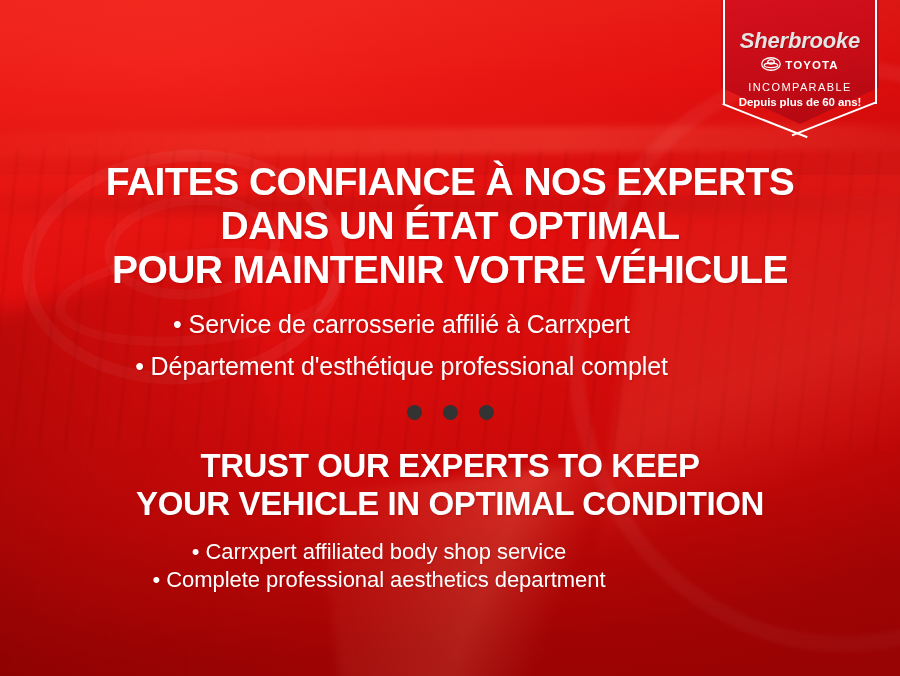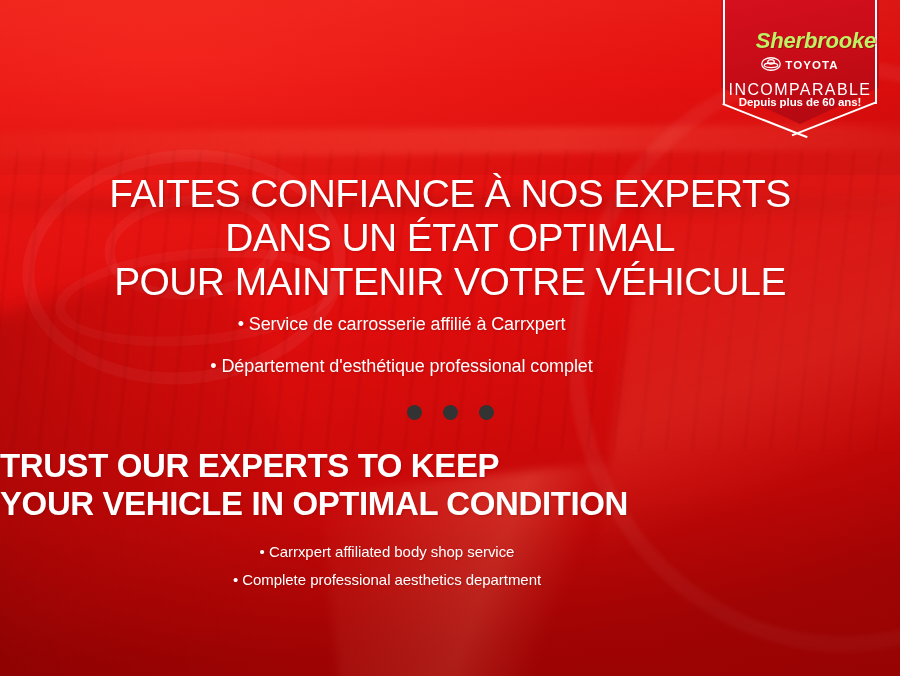--- a/index.html
+++ b/index.html
@@ -139,28 +139,27 @@
   .pennant-edge-l { left: 723px; top: -18px; width: 2px; height: 122px; }
   .pennant-edge-r { left: 875px; top: -18px; width: 2px; height: 122px; }
   .pennant-edge-bl { left: 723px; top: 103px; width: 91px; transform: rotate(21.5deg); }
   .pennant-edge-br { left: 877px; top: 103px; width: 91px; transform: rotate(158.5deg); }
 
   .pennant-logo {
     position: absolute;
     left: 721px; top: 30px;
     width: 158px;
     text-align: center;
-    color: #bef264;
+    color: #e5e5e5;
     font-style: italic;
     font-weight: bold;
     font-size: 22px;
     letter-spacing: -0.2px;
     line-height: 1;
     text-shadow: 1px 1px 0 rgba(120,0,0,0.45);
-    margin-left: 16px;
   }
   .pennant-toyota {
     position: absolute;
     left: 721px; top: 57px;
     width: 158px;
     display: flex;
     align-items: flex-end;
     justify-content: center;
     gap: 4px;
   }
@@ -174,21 +173,21 @@
     font-size: 11.5px;
     letter-spacing: 1.1px;
     line-height: 1;
   }
   .pennant-incomparable {
     position: absolute;
     left: 721px; top: 82px;
     width: 158px;
     text-align: center;
     color: #ffffff;
-    font-size: 16px;
+    font-size: 11px;
     font-weight: normal;
     letter-spacing: 1.4px;
     line-height: 1;
   }
   .pennant-tagline {
     position: absolute;
     left: 721px; top: 97px;
     width: 158px;
     text-align: center;
     color: #ffffff;
@@ -198,39 +197,39 @@
     line-height: 1;
   }
 
   
   .content {
     position: absolute;
     inset: 0;
   }
   .headline-fr {
     position: absolute;
-    left: 0; top: 172px;
+    left: 0; top: 160px;
     width: 900px;
     text-align: center;
     color: #ffffff;
-    font-weight: normal;
+    font-weight: bold;
     font-size: 39px;
     line-height: 44px;
     letter-spacing: -0.6px;
     text-shadow: 1px 1px 2px rgba(120,0,0,0.30);
   }
   .headline-fr .hl-line { display: block; white-space: nowrap; }
 
   .bullets-fr {
     position: absolute;
     left: 0; top: 303px;
     width: 803px;
     text-align: center;
     color: #ffffff;
-    font-size: 18px;
+    font-size: 25px;
     line-height: 42px;
     letter-spacing: -0.1px;
     text-shadow: 1px 1px 2px rgba(120,0,0,0.28);
   }
   .bullets-fr .bl-line { display: block; white-space: nowrap; }
 
   .dot-divider {
     position: absolute;
     left: 0; top: 405px;
     width: 900px;
@@ -241,36 +240,37 @@
   .dot-divider .dot {
     width: 15px; height: 15px;
     border-radius: 50%;
     background: #333333;
   }
 
   .headline-en {
     position: absolute;
     left: 0; top: 447px;
     width: 900px;
+    text-align: center;
     color: #ffffff;
     font-weight: bold;
     font-size: 33px;
     line-height: 38px;
     letter-spacing: -0.4px;
     text-shadow: 1px 1px 2px rgba(120,0,0,0.30);
   }
   .headline-en .hl-line { display: block; white-space: nowrap; }
 
   .bullets-en {
     position: absolute;
-    left: 12px; top: 538px;
+    left: 4px; top: 538px;
     width: 750px;
     text-align: center;
     color: #ffffff;
-    font-size: 15px;
+    font-size: 22px;
     line-height: 28px;
     letter-spacing: -0.05px;
     text-shadow: 1px 1px 2px rgba(120,0,0,0.25);
   }
   .bullets-en .bl-line { display: block; white-space: nowrap; }
 </style>
 </head>
 <body>
 
 <div id="stage">

